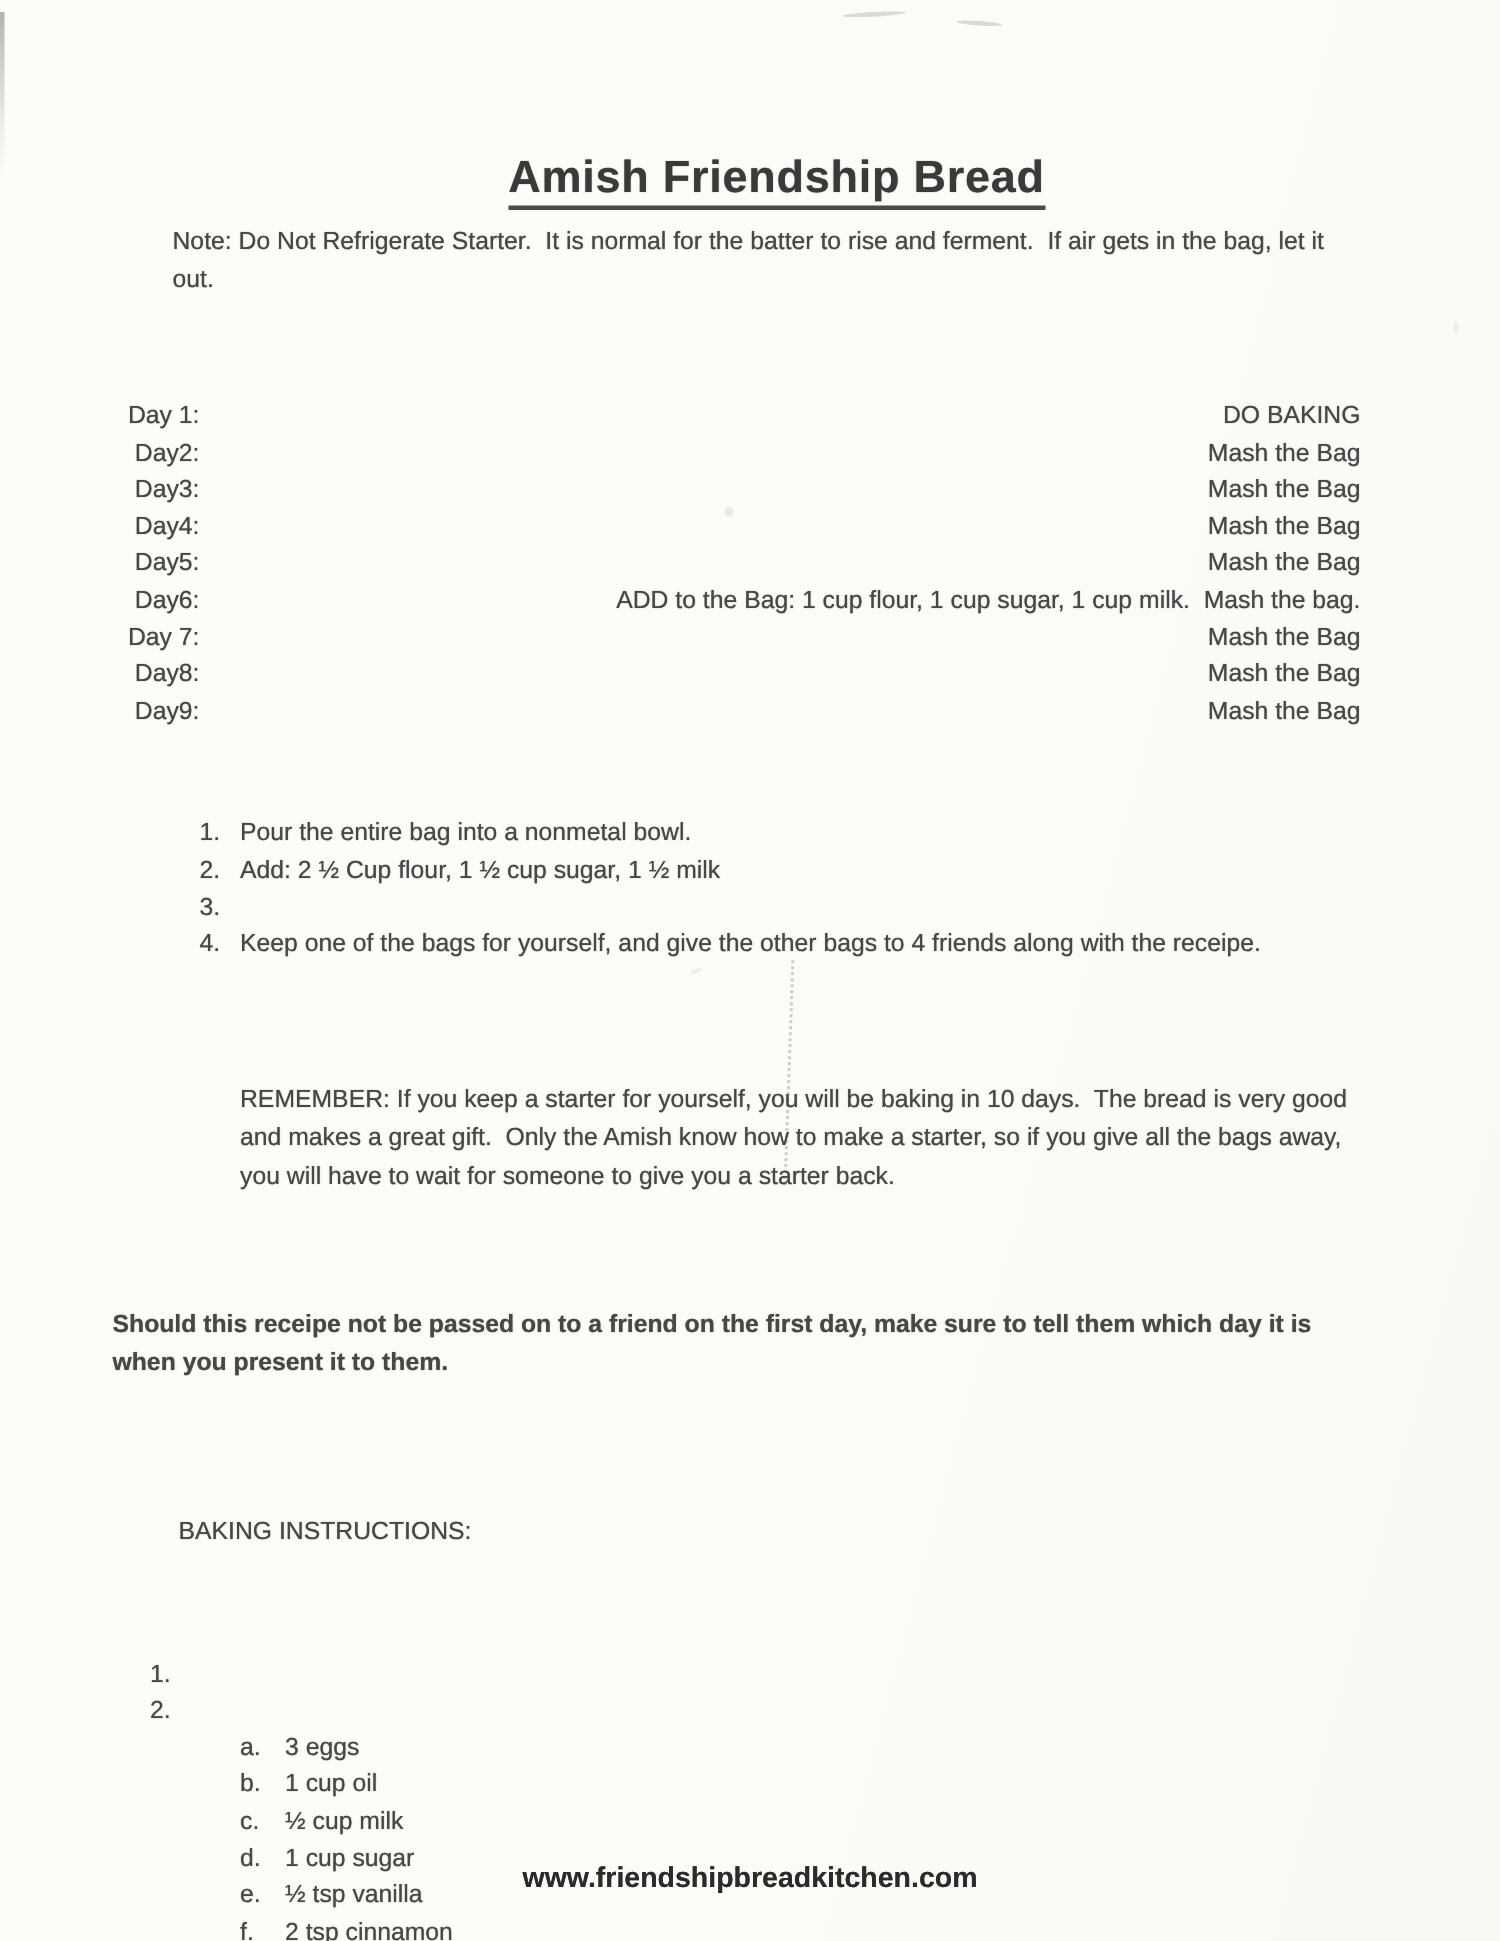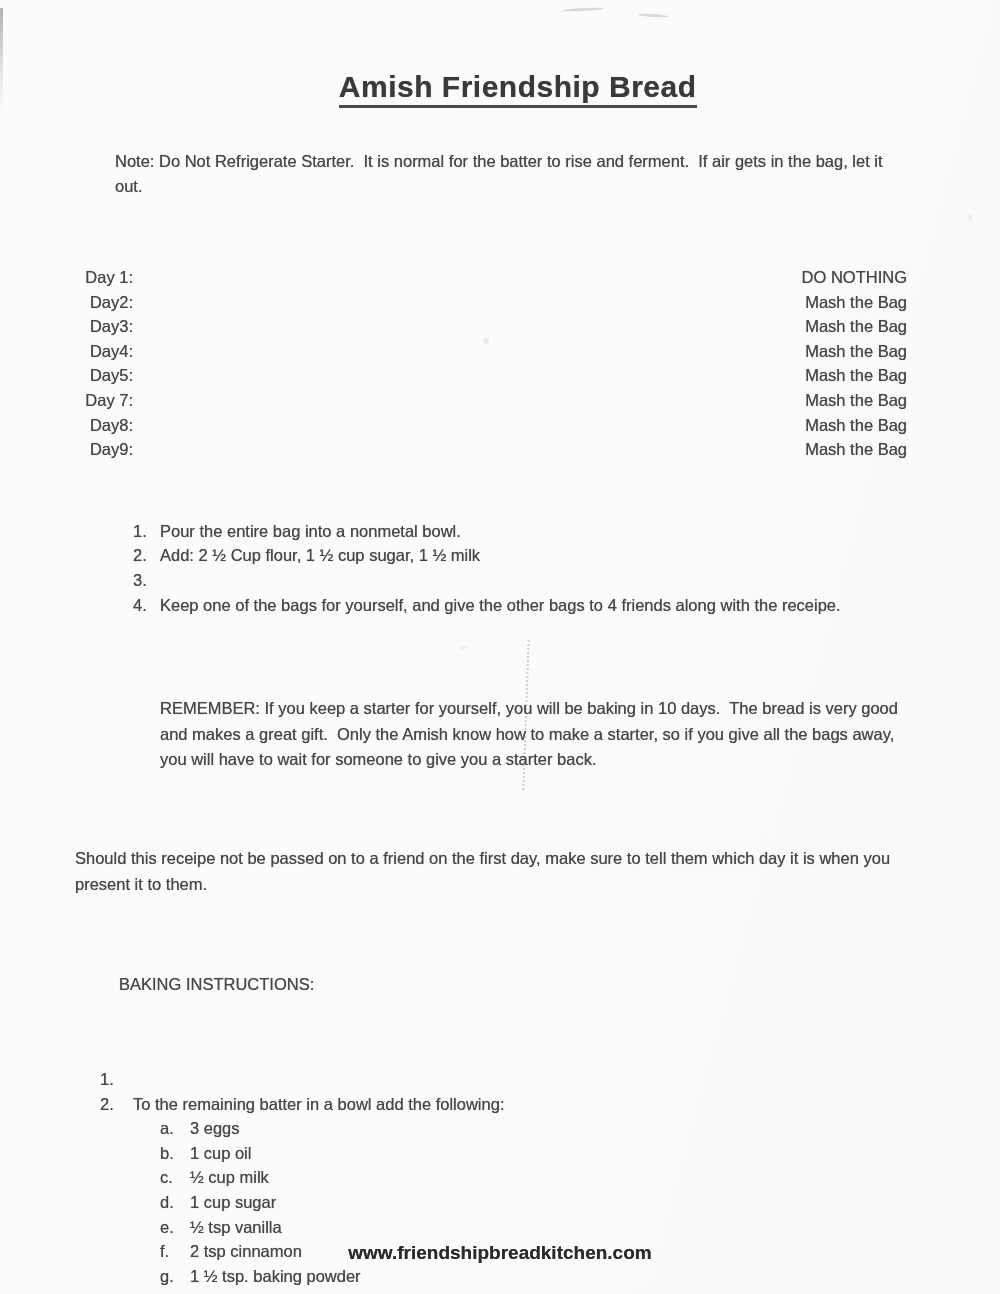--- a/index.html
+++ b/index.html
@@ -29,20 +29,21 @@
     text-align: center;
     font-size: 30px;
     font-weight: bold;
     color: #3a3a3a;
     letter-spacing: 0.5px;
   }
   .title-inner {
     border-bottom: 3px solid #4a4a4a;
     padding-bottom: 1px;
     display: inline-block;
+    margin-top: 32px;
   }
   .content {
     position: absolute;
     left: 75px;
     top: 92px;
     width: 832px;
     font-size: 16.5px;
   }
   .note-line {
     line-height: 25px;
@@ -64,23 +65,24 @@
   
   .day10-steps .step-row { padding-left: 58px; }
   .day10-steps .num { width: 27px; }
   
   .remember {
     margin: 22px 0 0 85px;
     width: 742px;
     line-height: 25.6px;
   }
   .pass-on {
-    margin: 16px 0 4px 0;
+    margin: 16px 0 16px 0;
     width: 830px;
     line-height: 25.6px;
+    font-weight: bold;
   }
   .baking-heading {
     margin-top: 14px;
     line-height: 25px;
     margin-left: 44px;
   }
   .baking-steps { margin-top: 13px; }
   .baking-steps .indent-1 { padding-left: 25px; }
   .baking-steps .indent-1 .num { width: 33px; }
   .baking-steps .indent-2 { padding-left: 85px; }
@@ -138,33 +140,36 @@
   <div class="title scan-text">
     <span class="title-inner">Amish Friendship Bread</span>
   </div>
 
   <div class="content scan-text">
 
     <div class="note-line">Note: Do Not Refrigerate Starter.  It is normal for the batter to rise and ferment.  If air gets in the bag, let it out.</div>
 
     <div class="day-list"><div class="day-row">
         <span class="day-label">Day 1:</span>
-        <span class="day-text">DO NOTHING</span>
+        <span class="day-text">DO BAKING</span>
       </div><div class="day-row">
         <span class="day-label">Day2:</span>
         <span class="day-text">Mash the Bag</span>
       </div><div class="day-row">
         <span class="day-label">Day3:</span>
         <span class="day-text">Mash the Bag</span>
       </div><div class="day-row">
         <span class="day-label">Day4:</span>
         <span class="day-text">Mash the Bag</span>
       </div><div class="day-row">
         <span class="day-label">Day5:</span>
         <span class="day-text">Mash the Bag</span>
+      </div><div class="day-row">
+        <span class="day-label">Day6:</span>
+        <span class="day-text">ADD to the Bag: 1 cup flour, 1 cup sugar, 1 cup milk.  Mash the bag.</span>
       </div><div class="day-row">
         <span class="day-label">Day 7:</span>
         <span class="day-text">Mash the Bag</span>
       </div><div class="day-row">
         <span class="day-label">Day8:</span>
         <span class="day-text">Mash the Bag</span>
       </div><div class="day-row">
         <span class="day-label">Day9:</span>
         <span class="day-text">Mash the Bag</span>
       </div></div>
@@ -185,21 +190,20 @@
     <div class="remember">REMEMBER: If you keep a starter for yourself, you will be baking in 10 days.  The bread is very good and makes a great gift.  Only the Amish know how to make a starter, so if you give all the bags away, you will have to wait for someone to give you a starter back.</div>
 
     <div class="pass-on">Should this receipe not be passed on to a friend on the first day, make sure to tell them which day it is when you present it to them.</div>
 
     <div class="baking-heading">BAKING INSTRUCTIONS:</div>
 
     <div class="baking-steps"><div class="step-row indent-1">
         <span class="num">1.</span>
       </div><div class="step-row indent-1">
         <span class="num">2.</span>
-        <span class="step-text">To the remaining batter in a bowl add the following:</span>
       </div><div class="step-row indent-2">
         <span class="num">a.</span>
         <span class="step-text">3 eggs</span>
       </div><div class="step-row indent-2">
         <span class="num">b.</span>
         <span class="step-text">1 cup oil</span>
       </div><div class="step-row indent-2">
         <span class="num">c.</span>
         <span class="step-text">½ cup milk</span>
       </div><div class="step-row indent-2">

